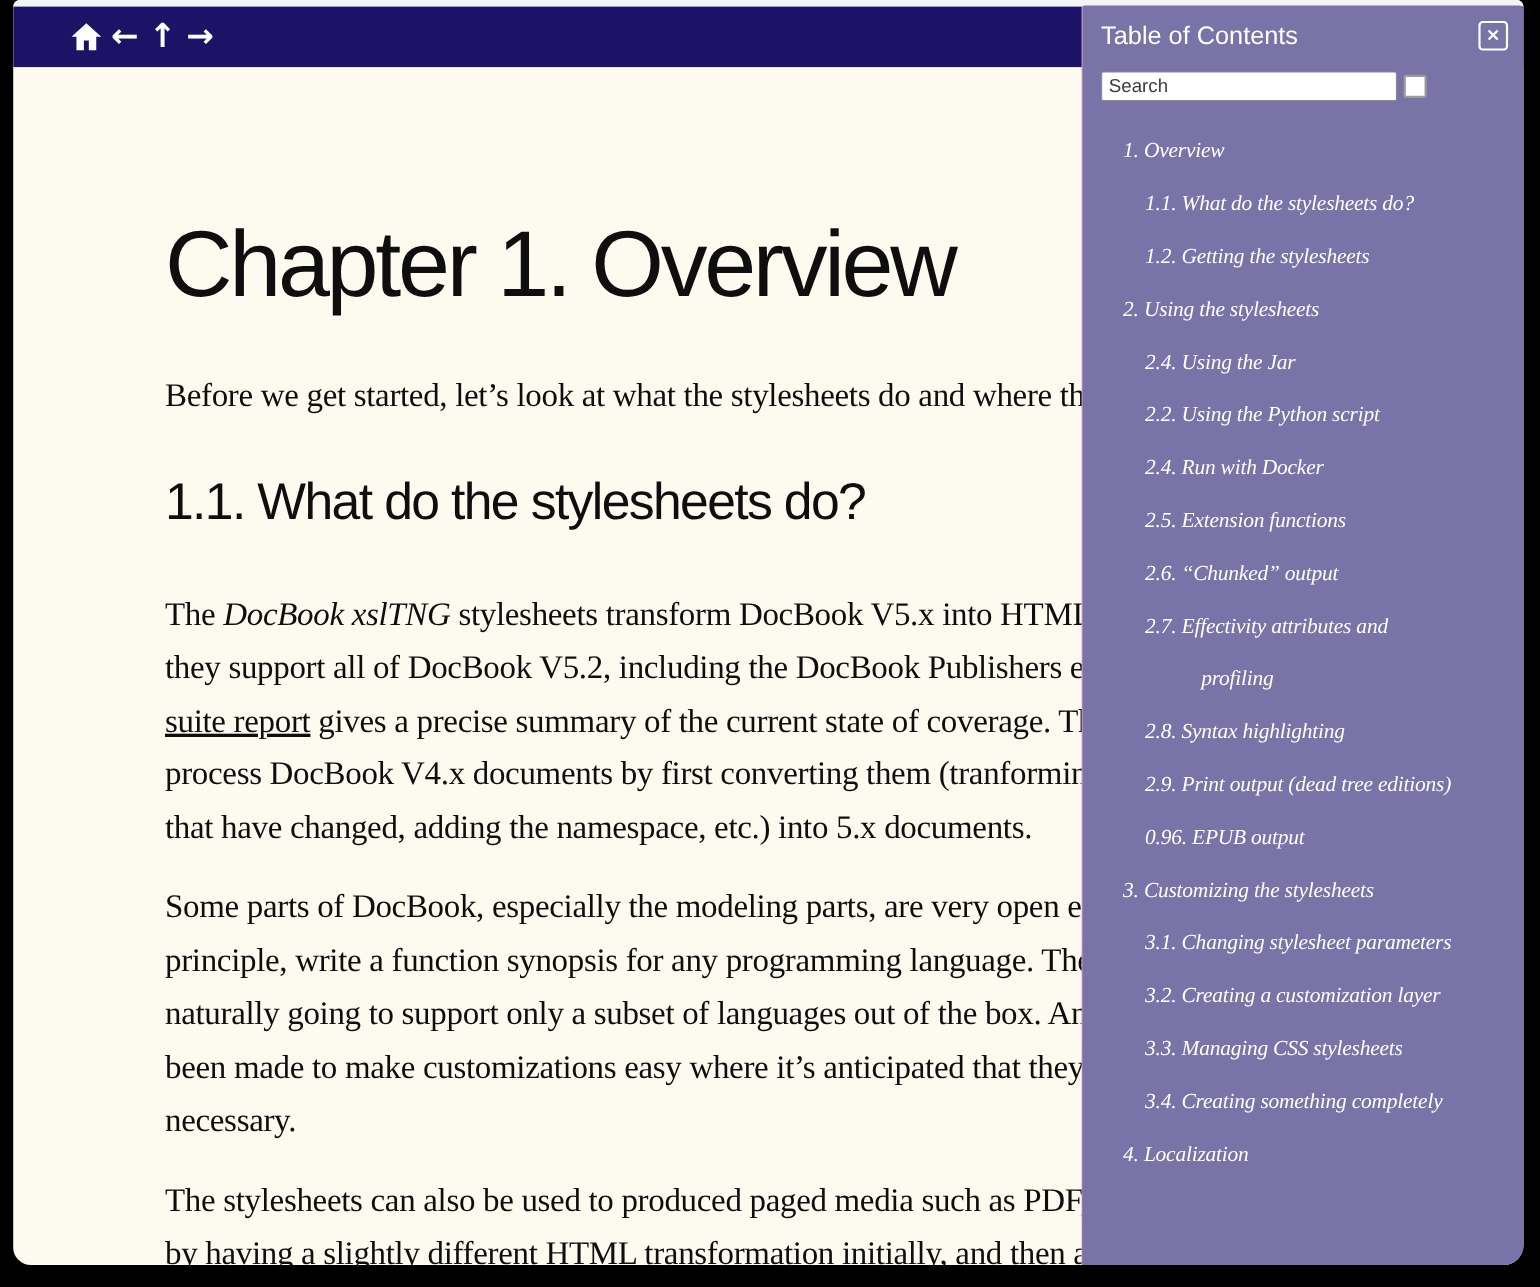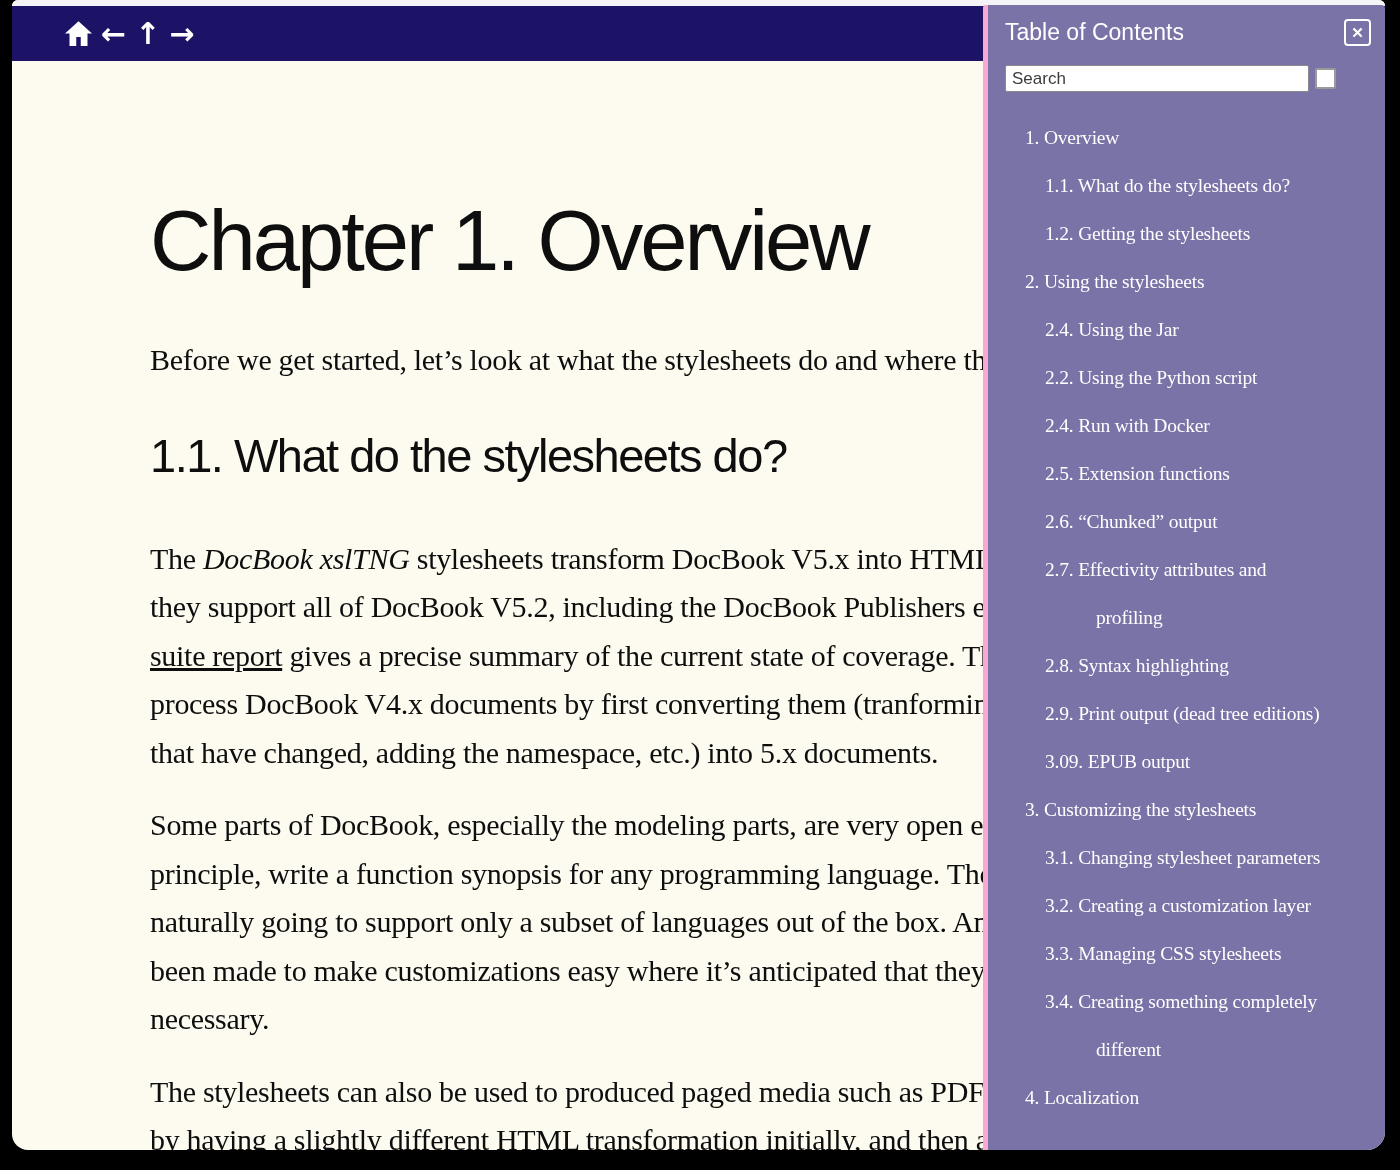--- a/index.html
+++ b/index.html
@@ -43,47 +43,47 @@
   .p1{margin-top:46px;}
   .p2{margin-top:50px;}
   .p3{margin-top:24px;}
   .p4{margin-top:24px;}
   .para .link{text-decoration:underline;color:inherit;cursor:pointer;}
   .para em{font-style:italic;}
   
   .toc-panel{
     position:absolute;left:983px;top:5px;width:402px;height:1145px;
     background:#7a73a7;border-radius:3px 4px 18px 0;overflow:hidden;
-    border-left:5px solid #f9a8d4;box-sizing:border-box;
+    border-left:1px solid #f9a8d4;box-sizing:border-box;
   }
   .toc-header{
     display:flex;align-items:center;justify-content:space-between;
     padding:14px 14px 0 17px;
   }
   .toc-title{color:#fff;font-size:23px;}
   .toc-close{
     width:27px;height:27px;border:2px solid #fff;border-radius:4px;
     color:#fff;background:transparent;font-size:15px;font-weight:bold;line-height:23px;
     text-align:center;padding:0;cursor:pointer;box-sizing:border-box;
   }
   .toc-search-row{display:flex;align-items:center;margin:19px 0 0 17px;}
   .toc-search{
-    width:304px;height:27px;box-sizing:border-box;background:#fff;
+    width:269px;height:27px;box-sizing:border-box;background:#fff;
     border:1px solid #8a8a8a;border-radius:2px;font-size:17px;color:#222;
     padding:0 6px;outline:none;
   }
   .toc-search::placeholder{color:#3c3c3c;opacity:1;}
   .toc-check{
     width:21px;height:21px;background:#fff;border:2px solid #9a9a9a;border-radius:2px;
     margin-left:6px;box-sizing:border-box;cursor:pointer;
   }
   .toc-list{
     margin-top:22px;
     font-family:"Liberation Serif","DejaVu Serif",serif;
-    font-size:19.5px;letter-spacing:-0.2px;color:#fff;
+    font-size:19.5px;letter-spacing:-0.2px;color:#fff;font-style:italic;
   }
   .toc-line{line-height:48px;white-space:nowrap;cursor:pointer;}
   .t-lvl1{padding-left:37px;}
   .t-lvl2{padding-left:57px;}
   .t-lvl3{padding-left:108px;}
 </style>
 </head>
 <body>
 
 <div class="window">
@@ -153,22 +153,21 @@
     <div class="toc-line t-lvl1">2. Using the stylesheets</div>
     <div class="toc-line t-lvl2">2.4. Using the Jar</div>
     <div class="toc-line t-lvl2">2.2. Using the Python script</div>
     <div class="toc-line t-lvl2">2.4. Run with Docker</div>
     <div class="toc-line t-lvl2">2.5. Extension functions</div>
     <div class="toc-line t-lvl2">2.6. “Chunked” output</div>
     <div class="toc-line t-lvl2">2.7. Effectivity attributes and</div>
     <div class="toc-line t-lvl3">profiling</div>
     <div class="toc-line t-lvl2">2.8. Syntax highlighting</div>
     <div class="toc-line t-lvl2">2.9. Print output (dead tree editions)</div>
-    <div class="toc-line t-lvl2">3.09. EPUB output</div>
+    <div class="toc-line t-lvl2">0.96. EPUB output</div>
     <div class="toc-line t-lvl1">3. Customizing the stylesheets</div>
     <div class="toc-line t-lvl2">3.1. Changing stylesheet parameters</div>
     <div class="toc-line t-lvl2">3.2. Creating a customization layer</div>
     <div class="toc-line t-lvl2">3.3. Managing CSS stylesheets</div>
     <div class="toc-line t-lvl2">3.4. Creating something completely</div>
-    <div class="toc-line t-lvl3">different</div>
     <div class="toc-line t-lvl1">4. Localization</div>
   </div>
 </div>
 
 </body></html>

